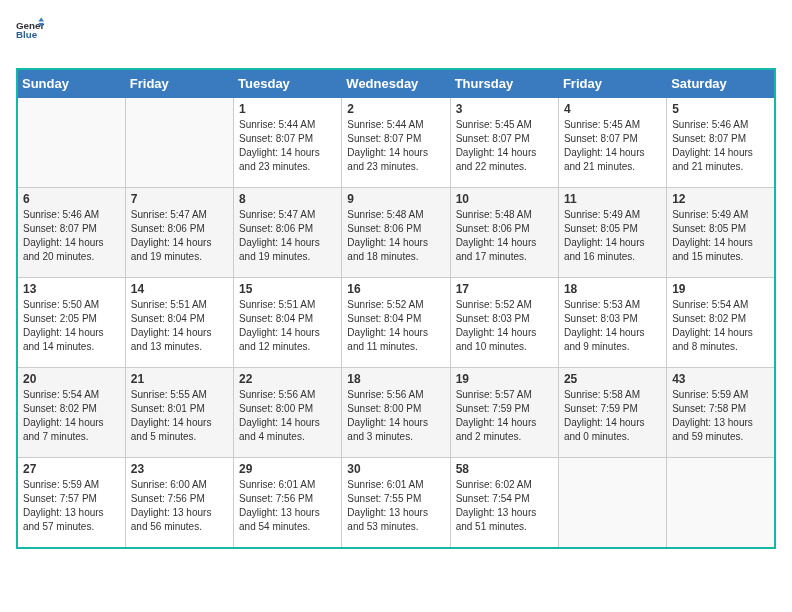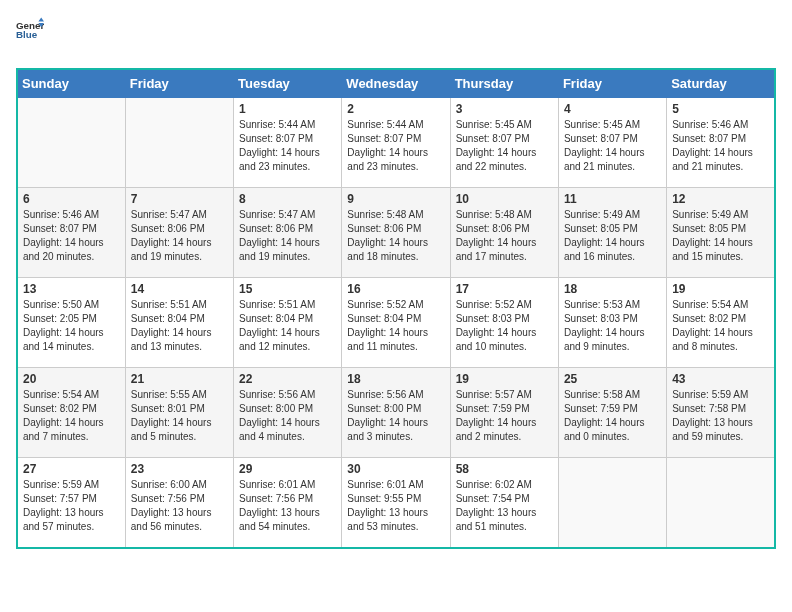--- a/index.html
+++ b/index.html
@@ -291,21 +291,21 @@
         </td>
         <td>
           <div class="day-number">29</div>
           <div class="day-info">Sunrise: 6:01 AM
 Sunset: 7:56 PM
 Daylight: 13 hours and 54 minutes.</div>
         </td>
         <td>
           <div class="day-number">30</div>
           <div class="day-info">Sunrise: 6:01 AM
-Sunset: 9:55 PM
+Sunset: 7:55 PM
 Daylight: 13 hours and 53 minutes.</div>
         </td>
         <td>
           <div class="day-number">58</div>
           <div class="day-info">Sunrise: 6:02 AM
 Sunset: 7:54 PM
 Daylight: 13 hours and 51 minutes.</div>
         </td>
         <td class="empty-cell"></td>
         <td class="empty-cell"></td>

